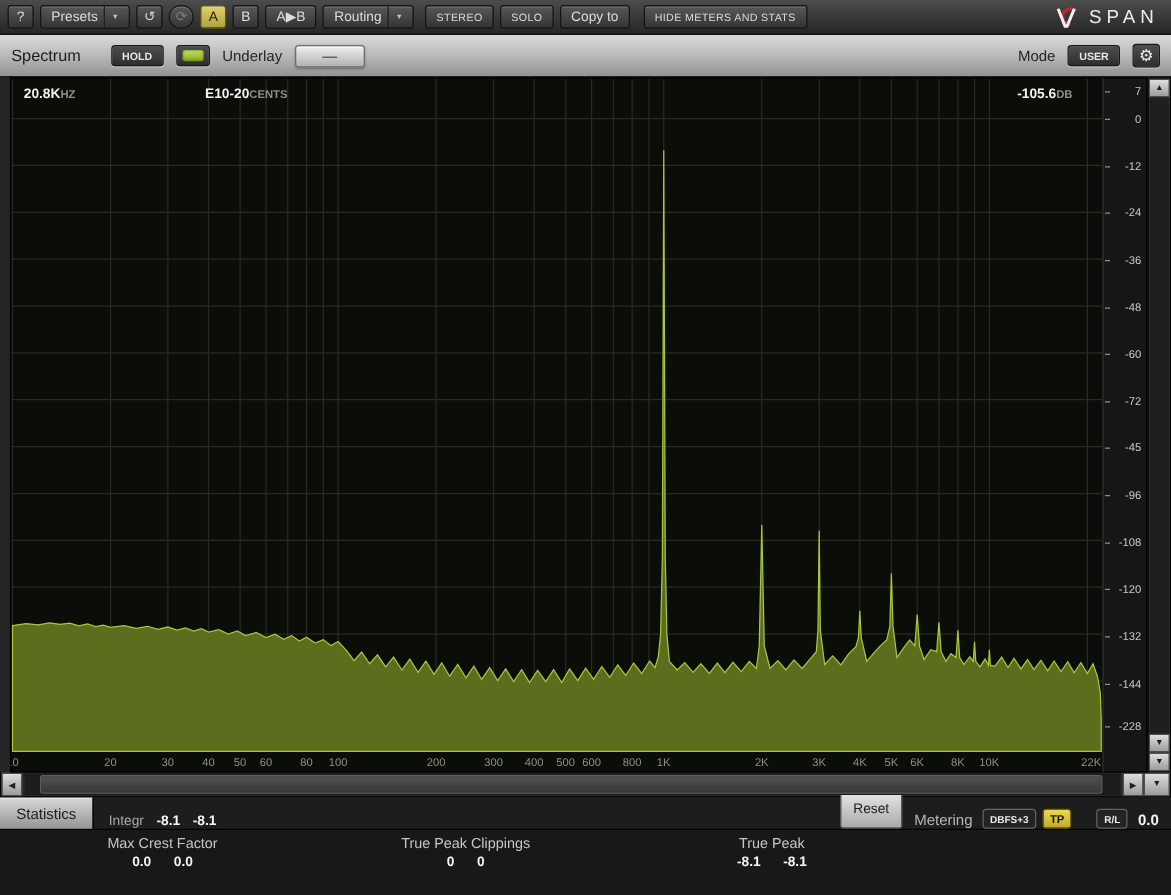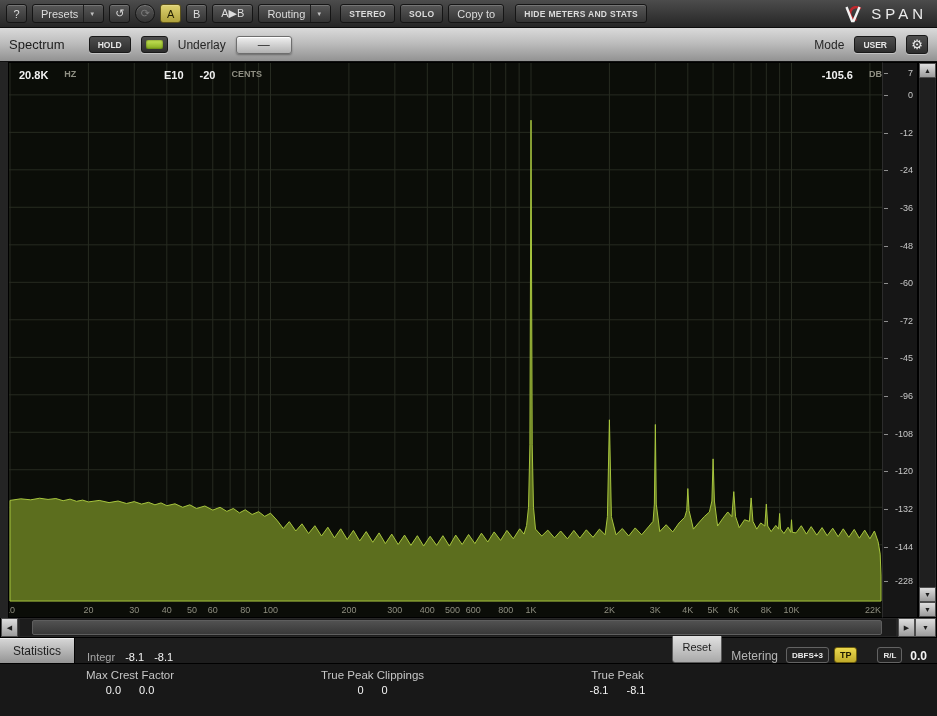--- a/index.html
+++ b/index.html
@@ -8,21 +8,21 @@
   
   .top-toolbar{height:28px;display:flex;align-items:center;gap:5px;padding:0 6px;
     background:linear-gradient(#4c4c4c,#262626);border-bottom:1px solid #0d0d0d}
   .tbtn{height:19px;display:inline-flex;align-items:center;gap:5px;padding:0 8px;
     background:linear-gradient(#585858,#343434);border:1px solid #151515;border-radius:3px;
     color:#dcdcdc;font-size:11px;white-space:nowrap;cursor:default;
     box-shadow:inset 0 1px 0 rgba(255,255,255,.18)}
   .tbtn.icon{width:21px;justify-content:center;padding:0}
   .tbtn.round{width:20px;border-radius:10px}
   .tbtn .dim{color:#7d7d7d}
-  .tbtn.caps{font-size:8.5px;font-weight:bold;letter-spacing:.3px}
+  .tbtn.caps{font-size:8.5px;font-weight:normal;letter-spacing:.3px}
   .tbtn.active{background:linear-gradient(#ded271,#b0a23c);color:#221e02;border-color:#5c521a}
   .tbtn .arrow{font-size:6px;color:#c0c0c0;border-left:1px solid #1f1f1f;
     padding-left:5px;align-self:stretch;display:flex;align-items:center}
   .logo{margin-left:auto;display:flex;align-items:center;gap:7px;padding-right:4px}
   .logo-text{color:#ececec;font-size:15px;letter-spacing:4px}
   
   .sub-toolbar{height:34px;display:flex;align-items:center;gap:10px;padding:0 9px;
     background:linear-gradient(#dadada 0%,#bdbdbd 45%,#929292 100%);border-bottom:1px solid #101010}
   .spectrum-label{font-size:13px;color:#1c1c1c;margin-right:14px}
   .darkbtn{height:17px;padding:0 8px;background:linear-gradient(#4e4e4e,#2e2e2e);
@@ -40,24 +40,24 @@
   .gear-btn{width:22px;height:19px;border-radius:3px;background:linear-gradient(#4e4e4e,#2e2e2e);
     border:1px solid #191919;color:#ececec;font-size:13px;display:flex;align-items:center;
     justify-content:center;box-shadow:0 1px 0 rgba(255,255,255,.35)}
   
   .spectrum-wrap{height:556px;display:flex;background:#242424;padding-left:8px}
   .plot{position:relative;width:874px;height:556px;background:#0b0d08;border:1px solid #000;border-right:none}
   .plot svg{display:block;width:100%;height:100%}
   .grid{stroke:#272b21;stroke-width:1}
   .spec-fill{fill:#5c6e1e;stroke:#a8c63e;stroke-width:1}
   .flabel{fill:#8f8f80;font-size:9px;font-family:"Liberation Sans",sans-serif}
-  .ro{position:absolute;top:6px;display:flex;gap:16px;align-items:flex-start;pointer-events:none}
+  .ro{position:absolute;top:6px;display:flex;gap:0;align-items:center;pointer-events:none}
   .ro .val{color:#f2f2f2;font-weight:bold;font-size:11px}
   .ro .unit{color:#8f8f83;font-size:9px;font-weight:bold}
-  .ro.freq{left:10px}.ro.note{left:155px}.ro.dbro{right:0}
+  .ro.freq{left:10px}.ro.note{left:155px}.ro.dbro{right:24px}
   .db-axis{width:36px;position:relative;background:#161616;border:1px solid #000;border-left-color:#2c2c2c}
   .dbl{position:absolute;right:4px;transform:translateY(-50%);font-size:9px;color:#c9c9c9}
   .dbt{position:absolute;left:1px;width:4px;height:1px;background:#8e8e8e}
   .v-scroll{width:19px;background:#2b2b2b;border:1px solid #000;display:flex;flex-direction:column}
   .vtrack{flex:1;background:#1f1f1f;margin:0 1px}
   .sbtn{height:15px;background:linear-gradient(#dedede,#9c9c9c);border:1px solid #4d4d4d;
     display:flex;align-items:center;justify-content:center;color:#1e1e1e;font-size:7px}
   
   .h-scroll{height:20px;display:flex;background:#262626;border:1px solid #000;border-top:none}
   .hbtn{width:17px;background:linear-gradient(#dedede,#9c9c9c);border:1px solid #4d4d4d;
@@ -67,21 +67,21 @@
   .hthumb{position:absolute;left:12px;right:14px;top:1px;bottom:1px;
     background:linear-gradient(#515151,#383838);border:1px solid #5e5e5e;border-radius:2px}
   
   .stats{height:78px;display:flex;flex-direction:column;background:#181818}
   .srow1{height:26px;display:flex;align-items:flex-end;background:#1d1d1d;border-bottom:1px solid #000}
   .tab-metal{align-self:stretch;display:flex;align-items:center;padding:0 13px;
     background:linear-gradient(#d8d8d8,#949494);color:#1d1d1d;font-size:12px;
     border-right:1px solid #050505;box-shadow:inset 0 1px 0 #eee}
   .integr{display:flex;align-items:baseline;gap:10px;padding:0 12px}
   .slabel{color:#a8a8a8;font-size:11px}
-  .sval{color:#f4f4f4;font-size:11px;font-weight:normal}
+  .sval{color:#f4f4f4;font-size:11px;font-weight:bold}
   .spacer{flex:1}
   .reset-btn{height:32px;padding:0 10px;background:linear-gradient(#eaeaea,#a9a9a9);
     border:1px solid #5a5a5a;border-radius:3px;color:#1d1d1d;font-size:11px;
     display:flex;align-items:center;margin-right:9px}
   .metering-label{color:#b6b6b6;font-size:12px;margin-right:8px}
   .dbfs-btn,.rl-btn{height:16px;padding:0 5px;background:#232323;border:1px solid #636363;
     border-radius:3px;color:#ececec;font-size:8px;font-weight:bold;display:flex;align-items:center}
   .dbfs-btn{margin-right:5px}
   .tp-btn{height:16px;padding:0 5px;background:linear-gradient(#ecd94e,#c1ab2a);
     border:1px solid #6e5e0e;border-radius:3px;color:#201a00;font-size:9px;font-weight:bold;

